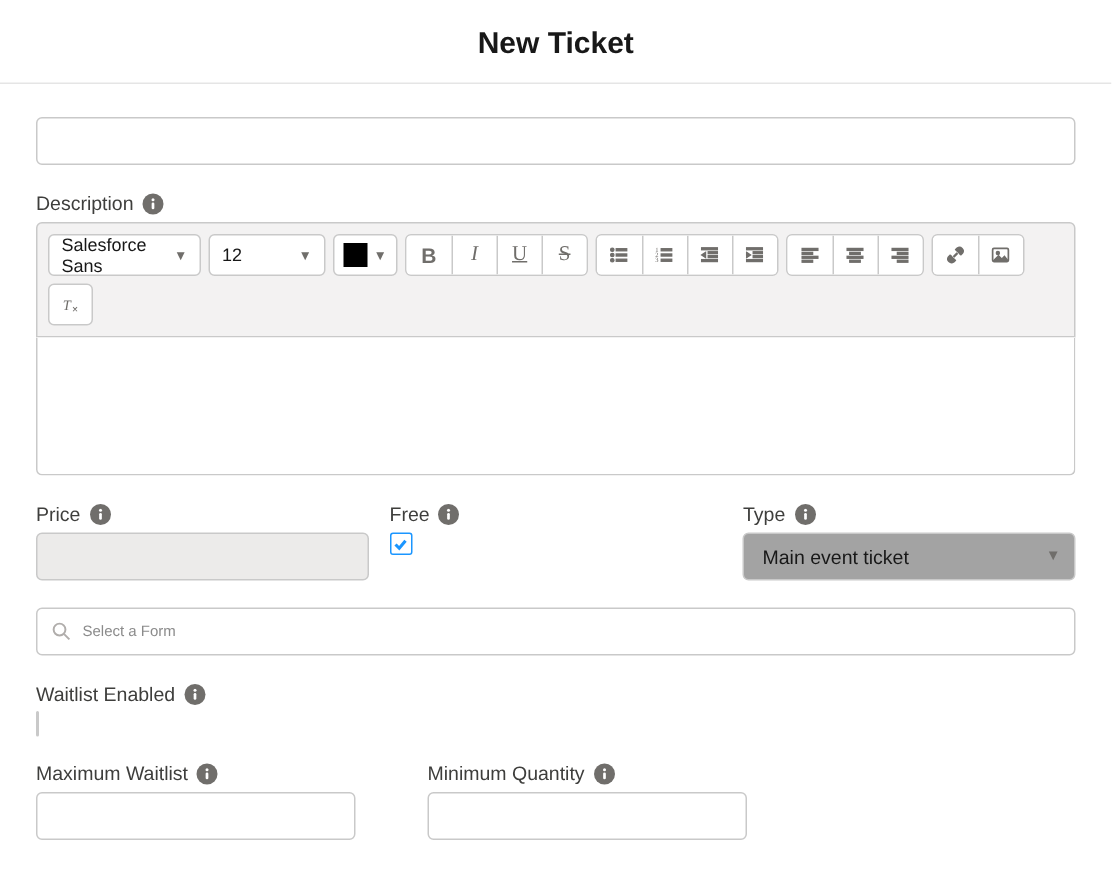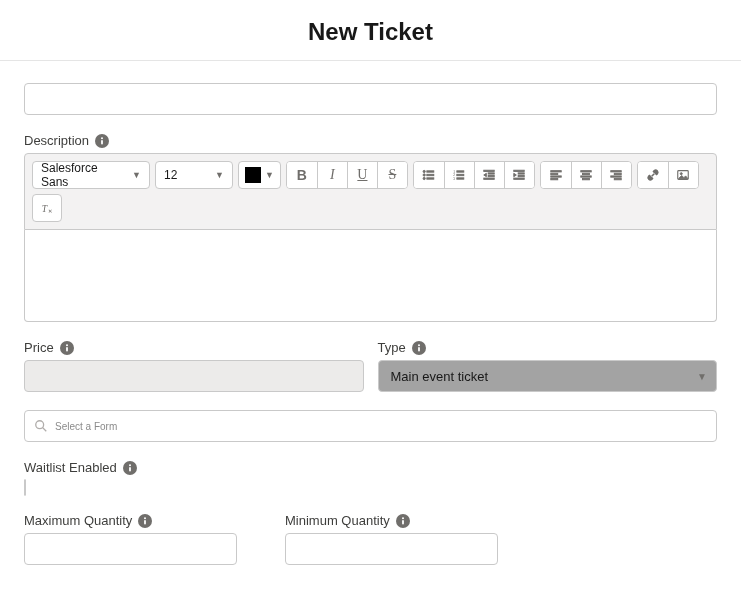--- a/index.html
+++ b/index.html
@@ -15,21 +15,21 @@
       width: 741px;
       height: 589px;
       overflow: hidden;
     }
     .header {
       text-align: center;
       padding: 18px 0 14px 0;
       border-bottom: 1px solid #e5e5e5;
     }
     .header h1 {
-      font-size: 24px;
+      font-size: 20px;
       font-weight: 600;
     }
     .form-container {
       padding: 22px 24px 0 24px;
     }
     .field-group {
       margin-bottom: 18px;
     }
     .label-row {
       display: flex;
@@ -97,21 +97,21 @@
       align-items: center;
       padding: 0 8px;
       gap: 8px;
       font-size: 12px;
       cursor: pointer;
     }
     .tb-select .caret {
       font-size: 9px;
       color: #706e6b;
     }
-    .tb-font { width: 118px; justify-content: space-between; }
+    .tb-font { width: 102px; justify-content: space-between; }
     .tb-size { width: 78px; justify-content: space-between; }
     .tb-color {
       height: 28px;
       border: 1px solid #c9c9c9;
       border-radius: 4px;
       background: #fff;
       display: flex;
       align-items: center;
       padding: 0 6px;
       gap: 4px;
@@ -391,20 +391,36 @@
             <svg viewBox="0 0 8 8">
               <circle cx="4" cy="1.2" r="1"></circle>
               <rect x="3.1" y="3" width="1.8" height="4.5" rx="0.9"></rect>
             </svg>
           </span>
       </div>
       <input type="text" class="text-input" disabled="" value="" style="">
     </div>
     <div class="col">
       <div class="label-row">
+        <span>Free</span>
+        <span class="info-icon">
+            <svg viewBox="0 0 8 8">
+              <circle cx="4" cy="1.2" r="1"></circle>
+              <rect x="3.1" y="3" width="1.8" height="4.5" rx="0.9"></rect>
+            </svg>
+          </span>
+      </div>
+      <span class="checkbox checked">
+          <svg viewBox="0 0 12 12">
+            <path d="M2 6 L5 9 L10 3"></path>
+          </svg>
+        </span>
+    </div>
+    <div class="col">
+      <div class="label-row">
         <span>Type</span>
         <span class="info-icon">
             <svg viewBox="0 0 8 8">
               <circle cx="4" cy="1.2" r="1"></circle>
               <rect x="3.1" y="3" width="1.8" height="4.5" rx="0.9"></rect>
             </svg>
           </span>
       </div>
       <div class="select-wrap">
         <div class="select-display">
@@ -436,21 +452,21 @@
             </svg>
           </span>
       </div>
       <span class="checkbox-plain"></span>
     </div>
   </div>
 
   <div class="row-3 field-group">
     <div class="col-fixed">
       <div class="label-row">
-        <span>Maximum Quantity</span>
+        <span>Maximum Waitlist</span>
         <span class="info-icon">
             <svg viewBox="0 0 8 8">
               <circle cx="4" cy="1.2" r="1"></circle>
               <rect x="3.1" y="3" width="1.8" height="4.5" rx="0.9"></rect>
             </svg>
           </span>
       </div>
       <input type="text" class="text-input" value="" style="">
     </div>
     <div style="width:20px"></div>

